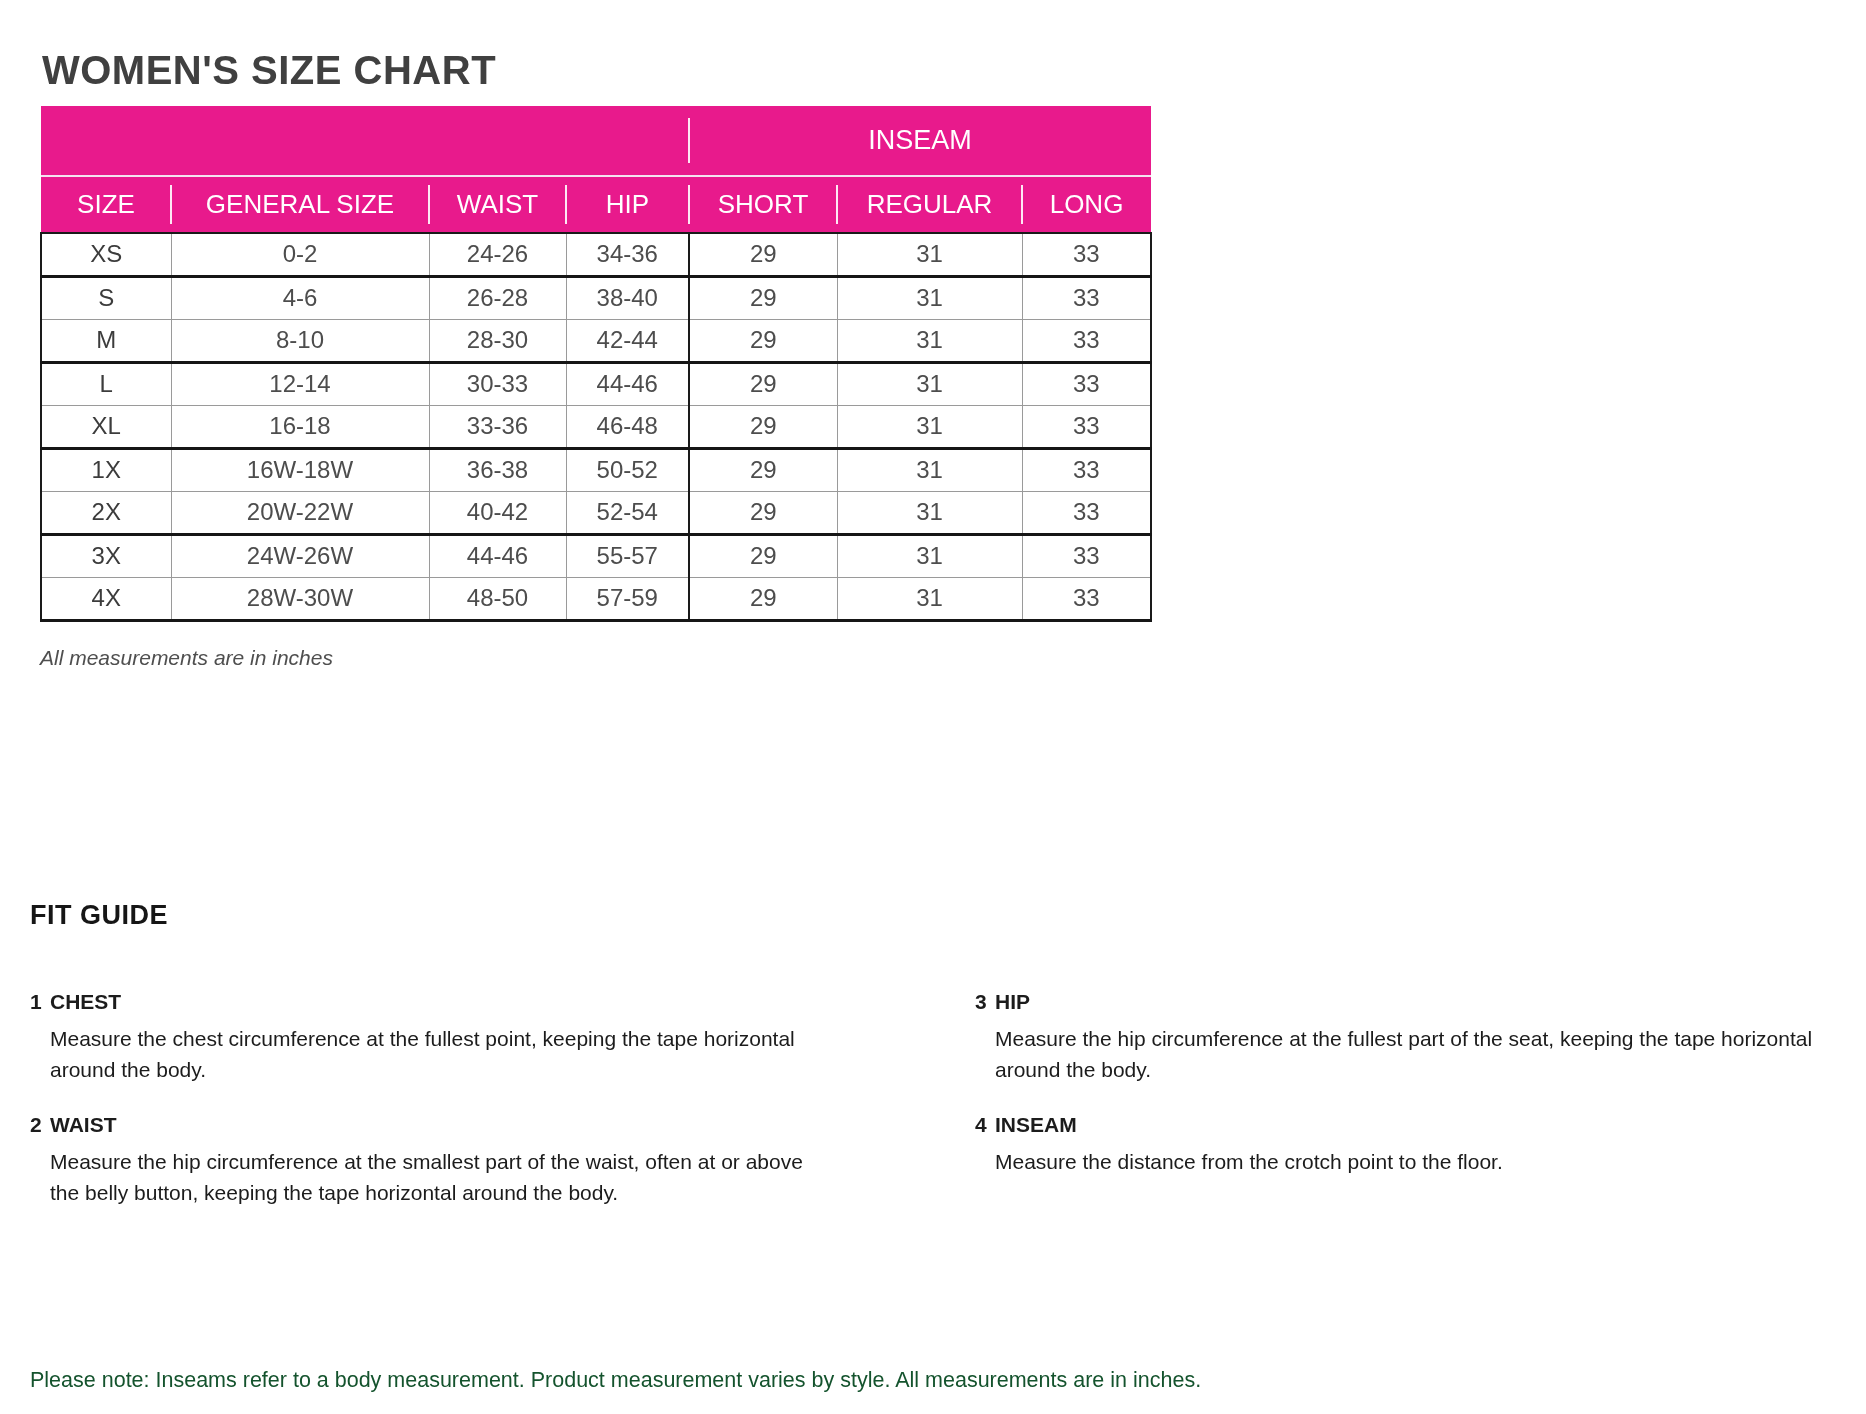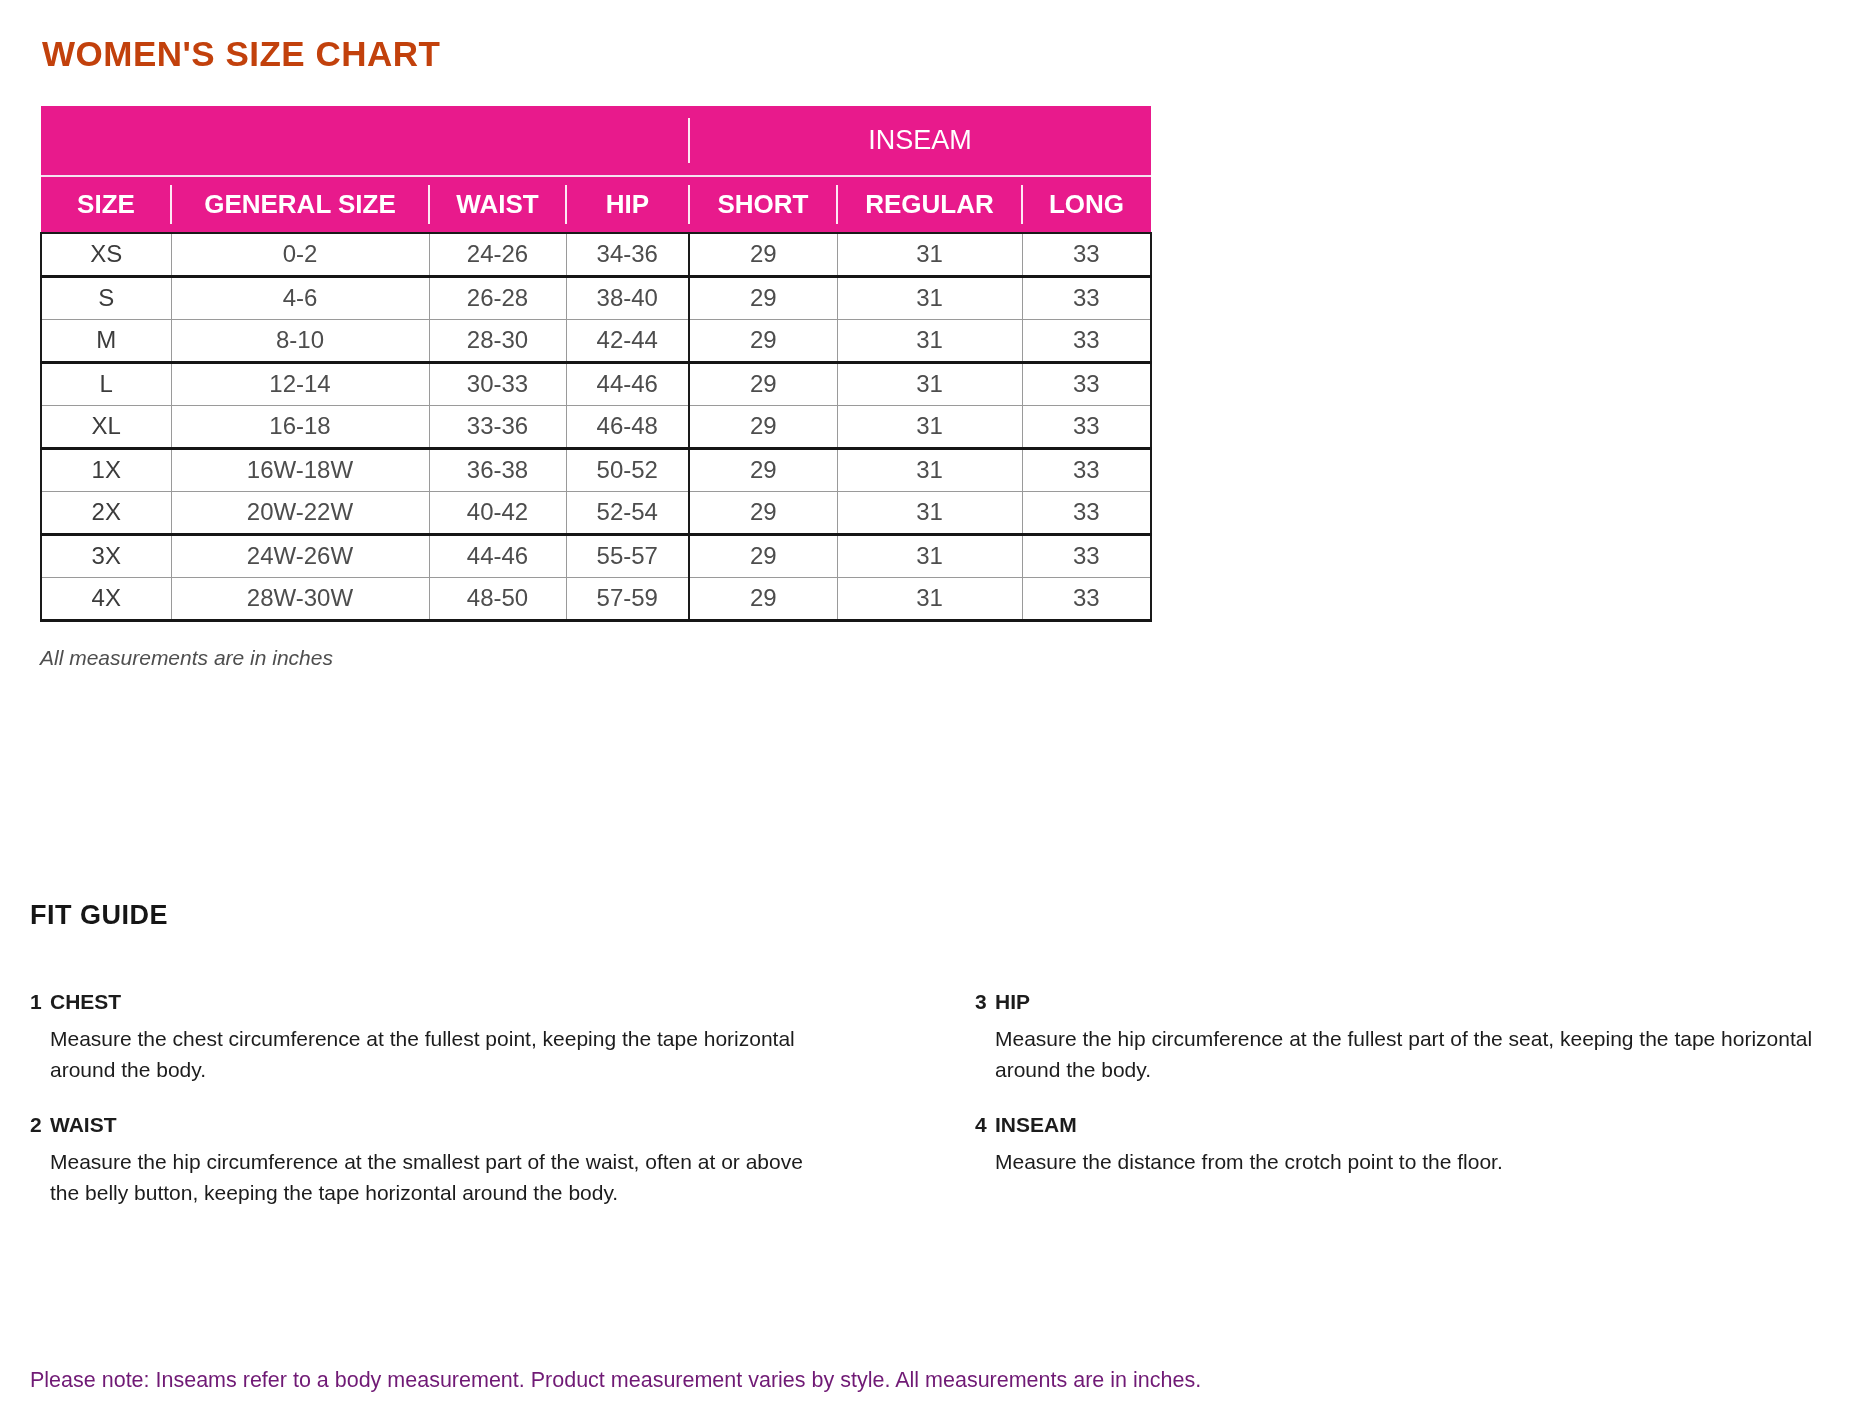--- a/index.html
+++ b/index.html
@@ -1,33 +1,33 @@
 <!DOCTYPE html>
 <html><head>
 <meta charset="utf-8">
 <style>
   * { margin:0; padding:0; box-sizing:border-box; }
   html,body { width:1866px; height:1414px; background:#ffffff;
     font-family:"Liberation Sans","DejaVu Sans",sans-serif; color:#1c1c1c; }
 
   .page-title {
-    position:absolute; left:42px; top:34px;
-    font-size:35px; font-weight:bold; color:#c2410c; letter-spacing:0.5px;
+    position:absolute; left:42px; top:48px;
+    font-size:40px; font-weight:bold; color:#404040; letter-spacing:0.5px;
   }
 
   
   .chart-table {
     position:absolute; left:40px; top:106px; width:1110px;
     border-collapse:collapse; table-layout:fixed;
   }
   .chart-table th, .chart-table td { text-align:center; vertical-align:middle; }
 
   thead th { background:#E81A8C; color:#ffffff; font-weight:normal; position:relative; }
   tr.hdr1 th { height:70px; font-size:27px; }
-  tr.hdr2 th { height:57px; font-size:26px; border-top:2px solid #F3E3F0;font-weight:bold; }
+  tr.hdr2 th { height:57px; font-size:26px; border-top:2px solid #F3E3F0; }
 
   
   tr.hdr2 th.div::before {
     content:""; position:absolute; left:-1px; top:8px; bottom:8px; width:2px;
     background:rgba(255,255,255,0.9);
   }
   tr.hdr1 th.inseam-group::before {
     content:""; position:absolute; left:-1px; top:12px; bottom:12px; width:2px;
     background:rgba(255,255,255,0.9);
   }
@@ -67,21 +67,21 @@
   .fit-num { width:20px; flex:none; }
   .fit-body {
     margin-left:20px; margin-top:9px;
     font-size:21px; line-height:31px; color:#1c1c1c;
   }
   .fit-item-1 .fit-body, .fit-item-2 .fit-body { max-width:755px; }
   .fit-item-3 .fit-body, .fit-item-4 .fit-body { max-width:871px; }
 
   .footer-note {
     position:absolute; left:30px; top:1368px;
-    font-size:21.5px; color:#701a75;
+    font-size:21.5px; color:#14532d;
   }
 </style>
 </head>
 <body>
 
 <h1 class="page-title">WOMEN'S SIZE CHART</h1>
 
 <table class="chart-table">
   <colgroup>
     <col style="width:130px">

